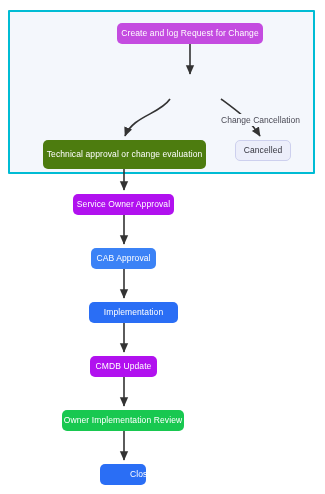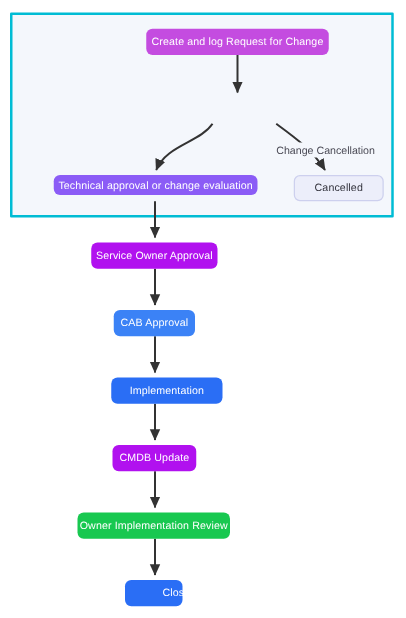--- a/index.html
+++ b/index.html
@@ -87,23 +87,23 @@
     <path d="M124,323 L124,352" stroke="#333333" stroke-width="1.6" fill="none" marker-end="url(#arrowhead)"></path>
 
     <path d="M124,377 L124,406" stroke="#333333" stroke-width="1.6" fill="none" marker-end="url(#arrowhead)"></path>
 
     <path d="M124,431 L124,460" stroke="#333333" stroke-width="1.6" fill="none" marker-end="url(#arrowhead)"></path>
   </svg>
 
   <div class="node" id="node-create-rfc" style="left: 117px; top: 23px; width: 146px; height: 21px; background: rgb(196, 76, 224); color: rgb(255, 255, 255); font-size: 8.5px; border: none;">Create and log Request for Change</div>
 
 
-  <div class="node" id="node-technical-approval" style="left: 43px; top: 140px; width: 163px; height: 16px; background: #8b5cf6; color: rgb(255, 255, 255); font-size: 8.5px; border: none;">Technical approval or change evaluation</div>
+  <div class="node" id="node-technical-approval" style="left: 43px; top: 140px; width: 163px; height: 29px; background: #4d7c0f; color: rgb(255, 255, 255); font-size: 8.5px; border: none;">Technical approval or change evaluation</div>
 
-  <div class="node" id="node-cancelled" style="left: 235px; top: 140px; width: 72px; height: 21px; background: rgb(236, 238, 250); color: rgb(51, 51, 61); font-size: 8.5px; border: 1px solid rgb(205, 208, 238);">Cancelled</div>
+  <div class="node" id="node-cancelled" style="left: 235px; top: 140px; width: 56px; height: 21px; background: rgb(236, 238, 250); color: rgb(51, 51, 61); font-size: 8.5px; border: 1px solid rgb(205, 208, 238);">Cancelled</div>
 
   <div class="node" id="node-service-owner-approval" style="left: 73px; top: 194px; width: 101px; height: 21px; background: rgb(177, 17, 239); color: rgb(255, 255, 255); font-size: 8.5px; border: none;">Service Owner Approval</div>
 
   <div class="node" id="node-cab-approval" style="left: 91px; top: 248px; width: 65px; height: 21px; background: #3b82f6; color: rgb(255, 255, 255); font-size: 8.5px; border: none;">CAB Approval</div>
 
   <div class="node" id="node-implementation" style="left: 89px; top: 302px; width: 89px; height: 21px; background: rgb(42, 110, 245); color: rgb(255, 255, 255); font-size: 8.5px; border: none;">Implementation</div>
 
   <div class="node" id="node-cmdb-update" style="left: 90px; top: 356px; width: 67px; height: 21px; background: rgb(177, 17, 239); color: rgb(255, 255, 255); font-size: 8.5px; border: none;">CMDB Update</div>
 
   <div class="node" id="node-post-implementation-review" style="left: 62px; top: 410px; width: 122px; height: 21px; background: rgb(24, 200, 80); color: rgb(255, 255, 255); font-size: 8.5px; border: none;">Owner Implementation Review</div>

